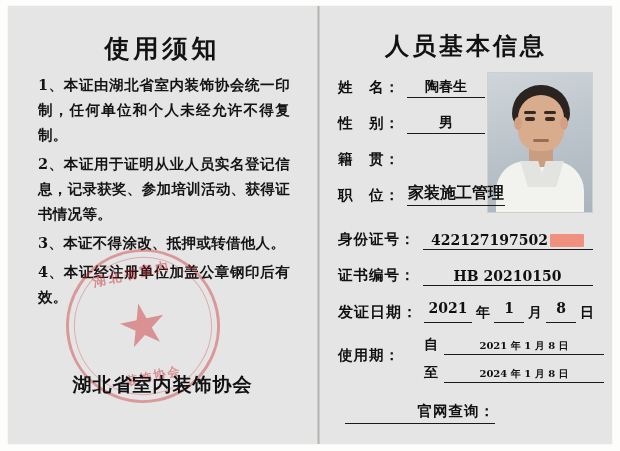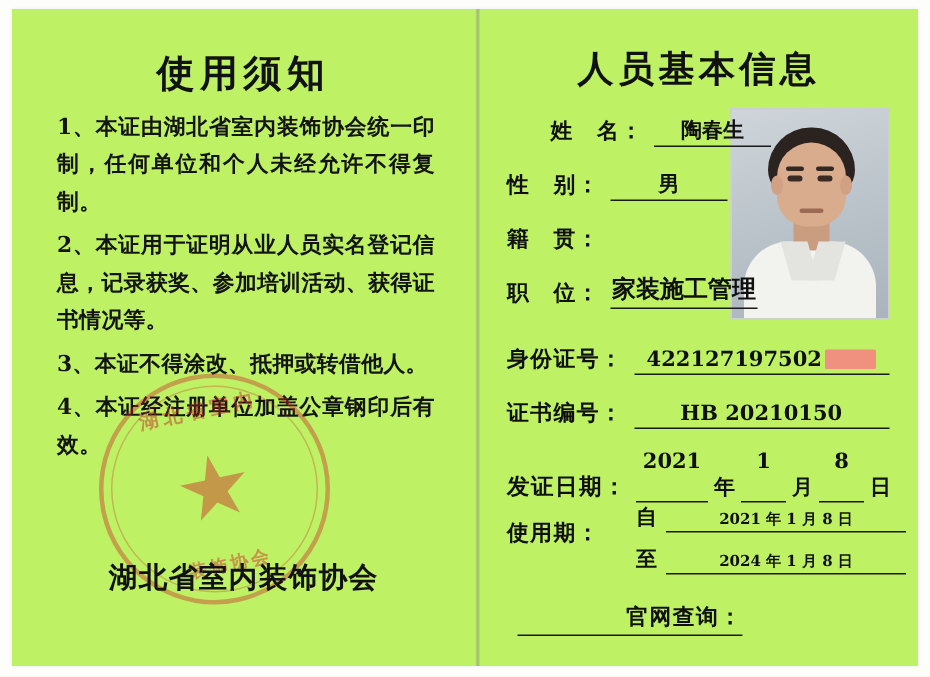--- a/index.html
+++ b/index.html
@@ -20,21 +20,21 @@
     background: #fdfdfb;
     overflow: hidden;
   }
   
   .card {
     position: absolute;
     left: 8px;
     top: 6px;
     width: 604px;
     height: 438px;
-    background: #bef264;
+    background: #e5e5e5;
     box-shadow: 0 0 2px rgba(0,0,0,0.08);
   }
   .spine {
     position: absolute;
     left: 309px;
     top: 0;
     width: 3px;
     height: 438px;
     background: linear-gradient(to right, rgba(170,170,165,0.25), rgba(120,120,115,0.45), rgba(170,170,165,0.25));
   }
@@ -318,21 +318,21 @@
     display: flex;
     align-items: flex-end;
   }
   .date-row .seg {
     border-bottom: 1.3px solid #1a1a1a;
     text-align: center;
     font-family: "DejaVu Serif", "Liberation Serif", serif;
     font-size: 14px;
     font-weight: bold;
     color: #101010;
-    padding-bottom: 18px;
+    padding-bottom: 6px;
   }
   .date-row .unit {
     font-family: "DejaVu Serif", "Liberation Serif", serif;
     font-size: 14px;
     font-weight: bold;
     color: #101010;
     padding: 0 4px 1px 4px;
   }
   .period-label {
     position: absolute;
@@ -416,21 +416,21 @@
         <div class="face"></div>
         <div class="ear-l"></div>
         <div class="ear-r"></div>
         <div class="brow-l"></div>
         <div class="brow-r"></div>
         <div class="eye-l"></div>
         <div class="eye-r"></div>
         <div class="mouth"></div>
       </div>
 
-      <div class="field" style="top:70px;margin-left:29px;">
+      <div class="field" style="top:70px;">
         <span class="label">姓　名：</span>
         <span class="value-line" style="width:78px;">陶春生</span>
       </div>
 
       <div class="field" style="top:106px;">
         <span class="label">性　别：</span>
         <span class="value-line" style="width:78px;">男</span>
       </div>
 
       <div class="field" style="top:142px;">

